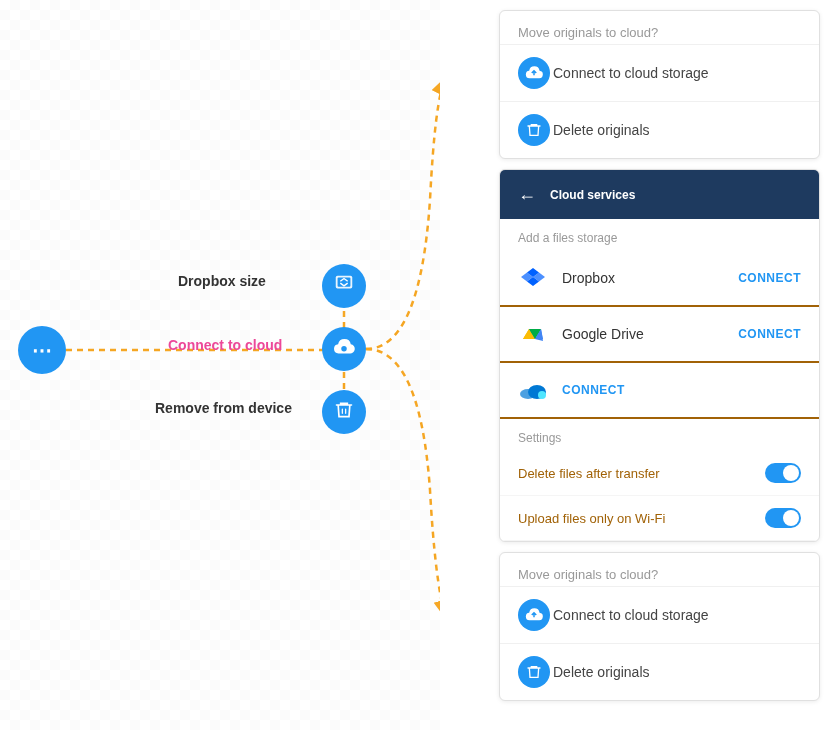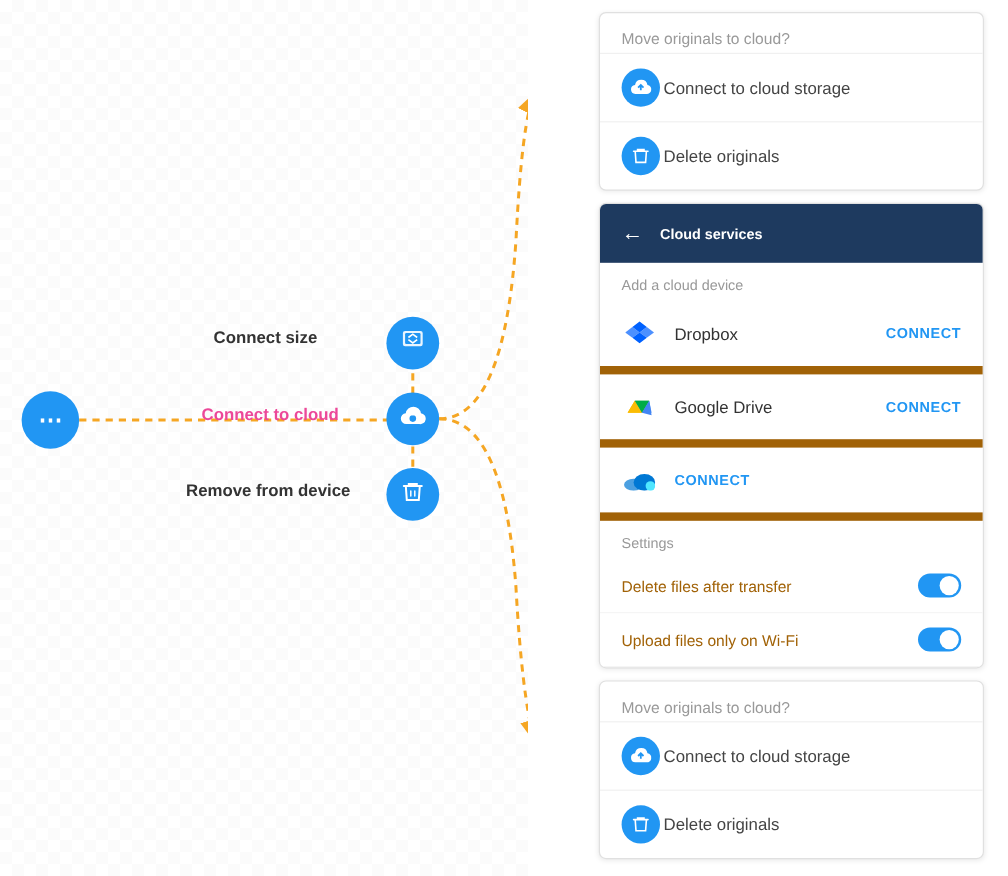--- a/index.html
+++ b/index.html
@@ -215,21 +215,21 @@
     .panel-section-label {
       padding: 12px 18px 6px 18px;
       font-size: 12px;
       color: #999;
     }
 
     .panel-service-row {
       display: flex;
       align-items: center;
       padding: 12px 18px;
-      border-bottom: 7px solid #a16207;
+      border-bottom: 2px solid #a16207;
       gap: 14px;
     }
 
     .service-icon {
       width: 30px;
       height: 30px;
       display: flex;
       align-items: center;
       justify-content: center;
       flex-shrink: 0;
@@ -347,21 +347,21 @@
       <marker id="arrowOrange3" markerWidth="8" markerHeight="8" refX="6" refY="3" orient="auto">
         <path d="M0,0 L0,6 L8,3 z" fill="#F5A623"></path>
       </marker>
     </defs>
   </svg>
 
   <div class="circle-main">
     <span>⋯</span>
   </div>
 
-  <div class="label-optimize">Connect size</div>
+  <div class="label-optimize">Dropbox size</div>
 
   <div class="circle-optimize">
     <span>
       
       <svg width="22" height="22" viewBox="0 0 24 24" fill="white">
         <rect x="3" y="3" width="18" height="14" rx="2" fill="white" opacity="0.9"></rect>
         <rect x="5" y="5" width="14" height="10" rx="1" fill="#2196F3"></rect>
         <path d="M8 9 L12 6 L16 9" stroke="white" stroke-width="1.5" fill="none"></path>
         <path d="M8 11 L12 14 L16 11" stroke="white" stroke-width="1.5" fill="none"></path>
       </svg>
@@ -415,21 +415,21 @@
       <span class="card-item-text">Delete originals</span>
     </div>
   </div>
 
   <div class="cloud-services-panel">
     <div class="panel-header">
       <span class="panel-header-back">←</span>
       <span class="panel-header-title">Cloud services</span>
     </div>
 
-    <div class="panel-section-label">Add a cloud device</div>
+    <div class="panel-section-label">Add a files storage</div>
 
     <div class="panel-service-row">
       <div class="service-icon dropbox-icon">
         <svg width="24" height="24" viewBox="0 0 24 24" fill="#0061FF">
           <path d="M12 2L6 6.5L12 11L6 15.5L12 20L18 15.5L12 11L18 6.5L12 2z"></path>
           <path d="M6 15.5L0 11L6 6.5L12 11L6 15.5z" fill="#0061FF" opacity="0.7"></path>
           <path d="M18 6.5L12 11L18 15.5L24 11L18 6.5z" fill="#0061FF" opacity="0.7"></path>
         </svg>
       </div>
       <span class="service-name">Dropbox</span>

